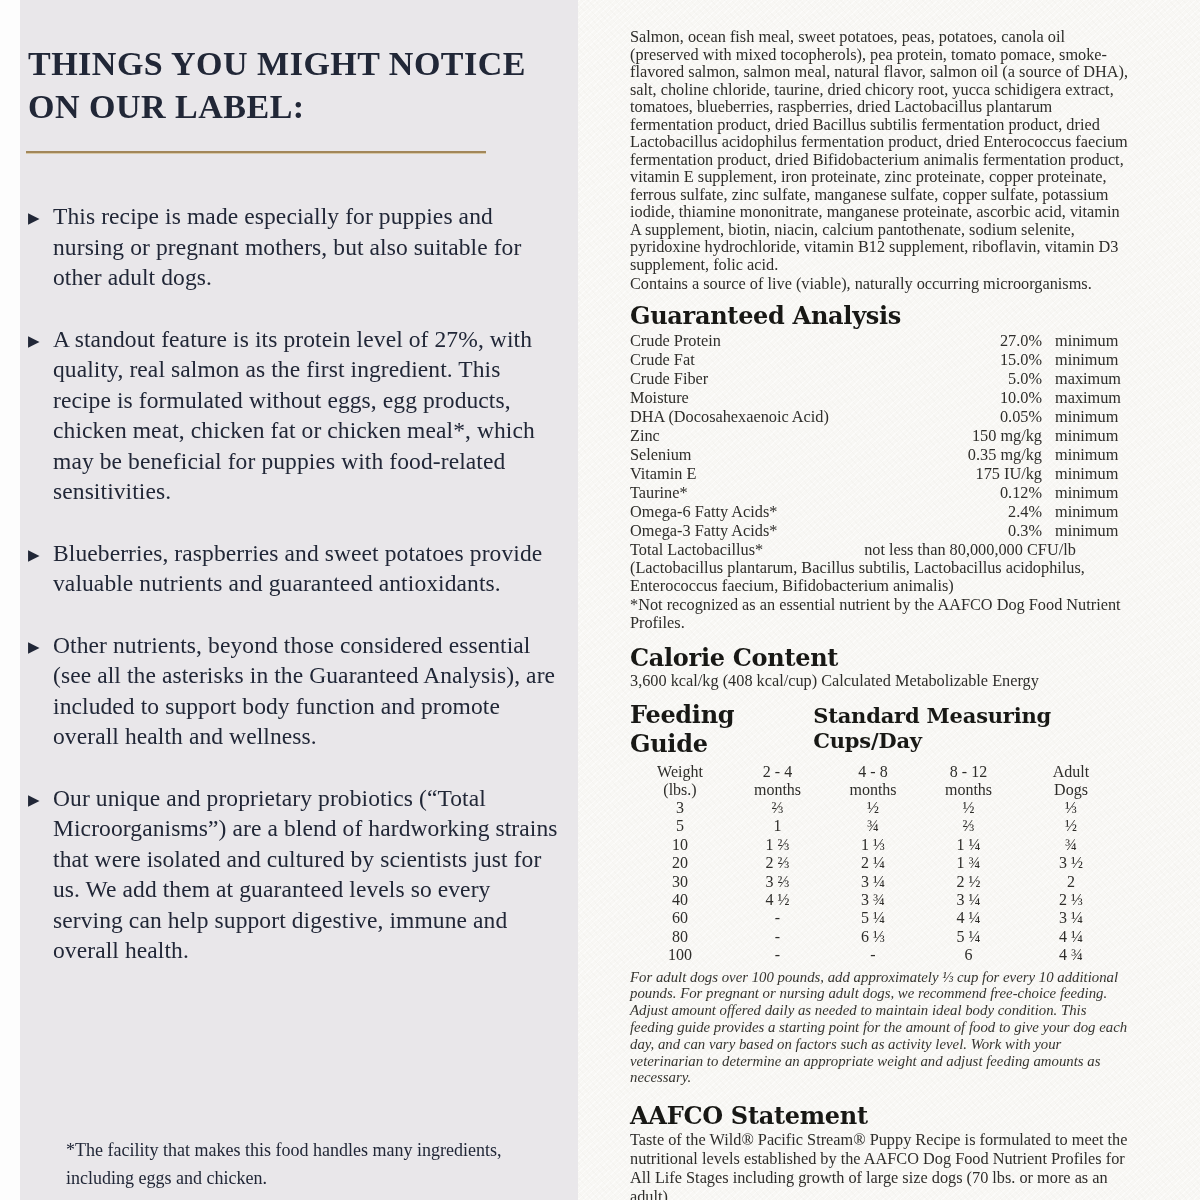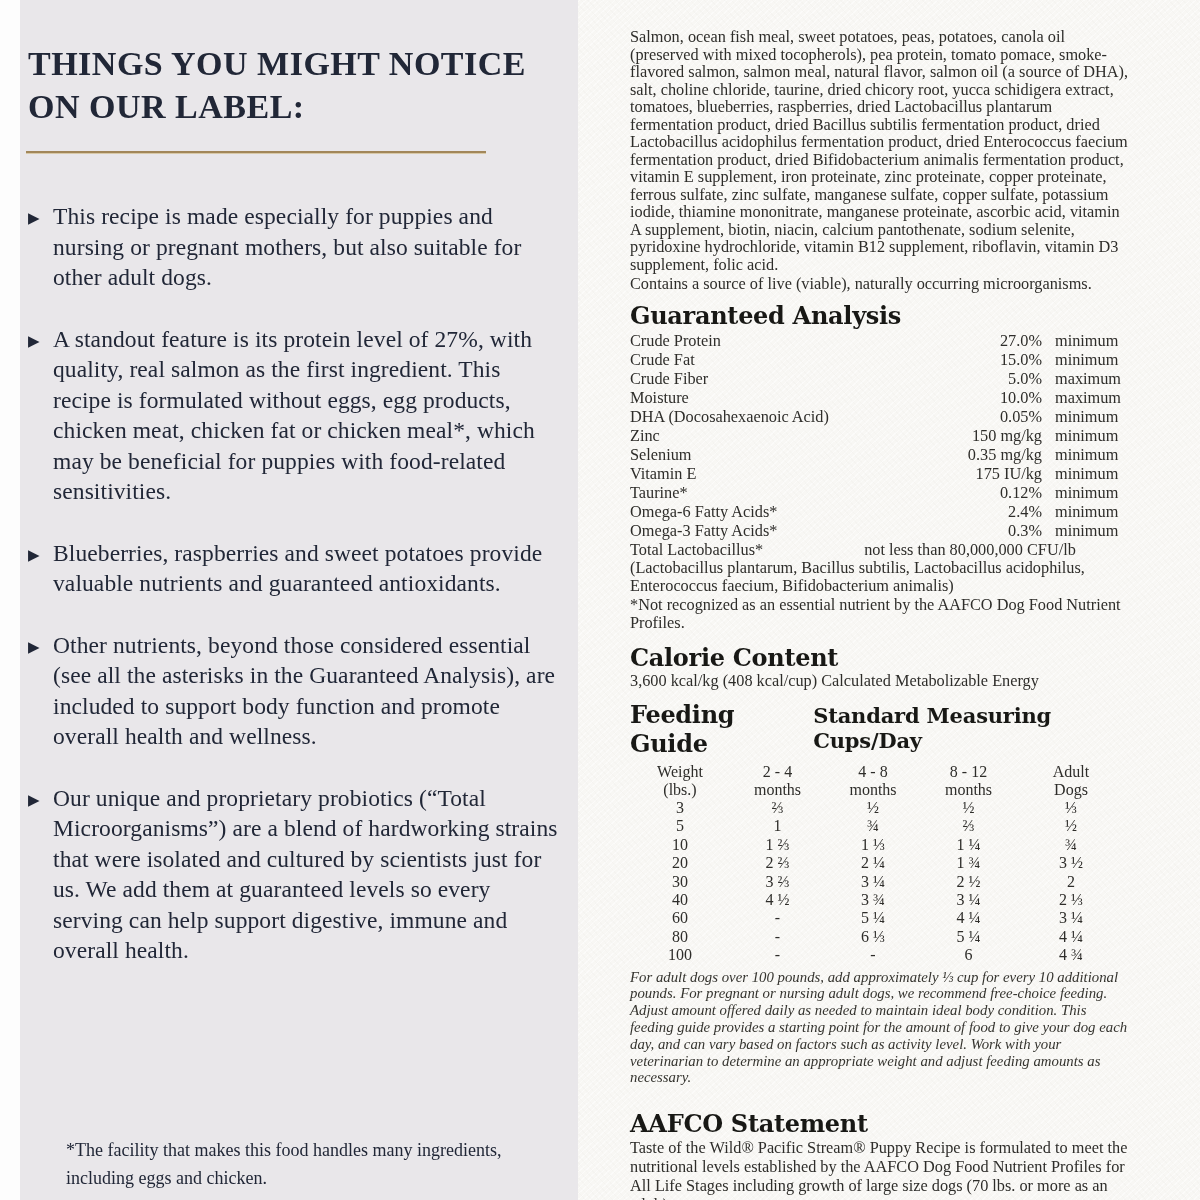--- a/index.html
+++ b/index.html
@@ -58,21 +58,21 @@
             color:var(--head-ink);letter-spacing:-0.3px;}
   .fg-subtitle{font-family:"DejaVu Serif",serif;font-weight:bold;font-size:21px;
                color:var(--head-ink);margin-left:13px;letter-spacing:-0.2px;}
   .fg-table{margin-top:5px;width:500px;}
   .fg-grid-row{display:grid;grid-template-columns:100px 95px 96px 95px 110px;}
   .fg-colhead{text-align:center;font-size:16px;line-height:18px;}
   .fg-cell{text-align:center;font-size:16px;line-height:18.4px;}
   .fg-footnote{font-style:italic;font-size:14.8px;line-height:16.8px;
                color:#35342f;margin-top:4px;}
 
-  .aafco-heading{margin-top:24px;}
+  .aafco-heading{margin-top:16px;}
   .aafco-body{font-size:16.3px;line-height:19px;}
 </style>
 </head>
 <body>
 
 <div class="left-panel">
   <h1 class="left-heading">THINGS YOU MIGHT NOTICE ON OUR LABEL:</h1>
   <div class="gold-rule"></div>
   <div class="bullet-list">
       <div class="bullet-item">

